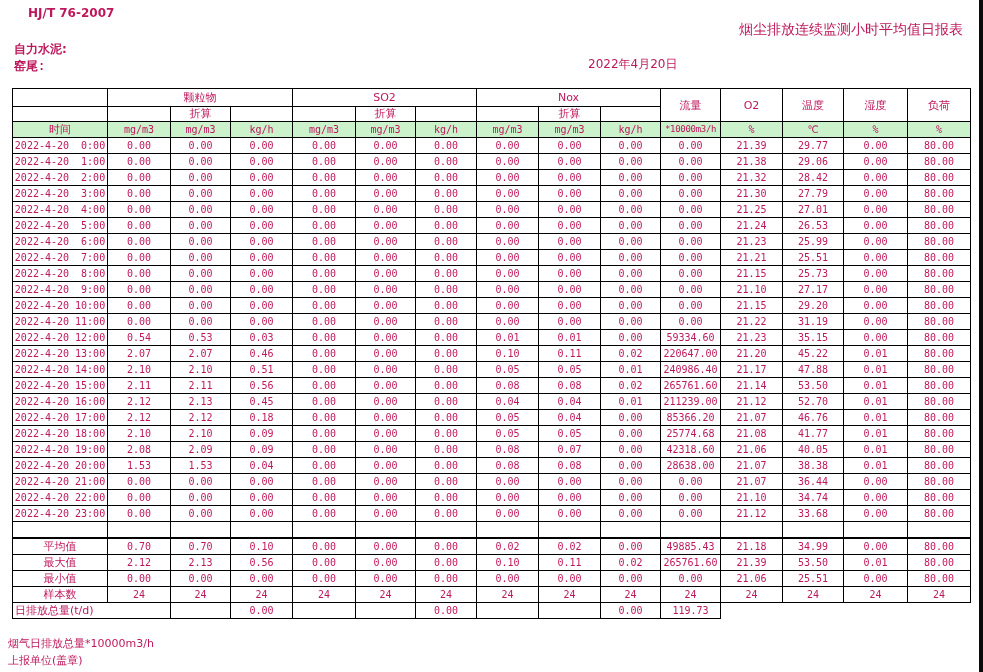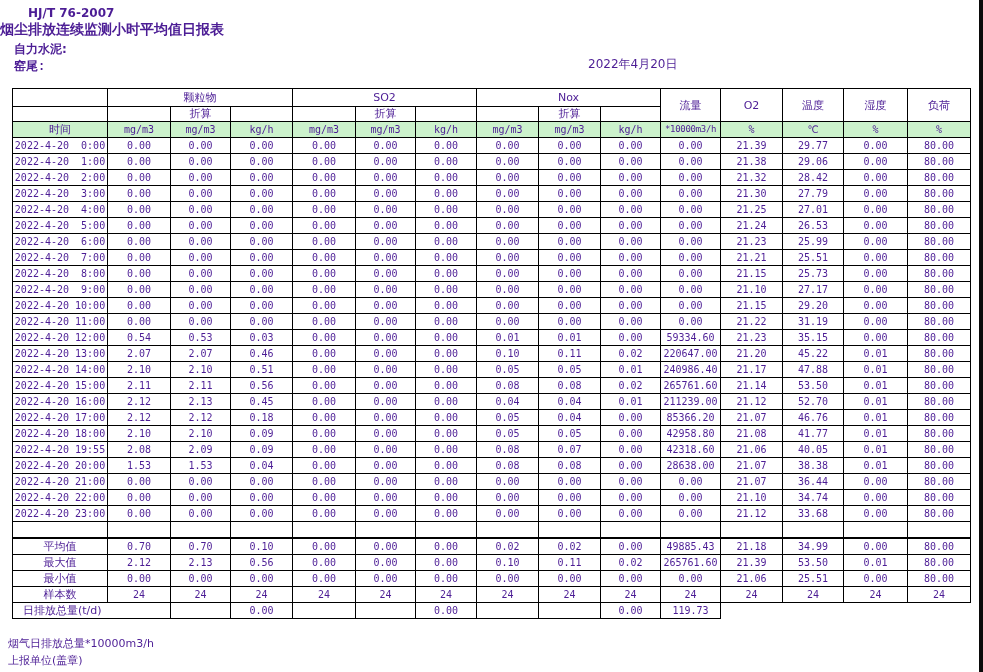--- a/index.html
+++ b/index.html
@@ -1,38 +1,38 @@
 <!DOCTYPE html>
 <html style="--green: #ccf2cc;"><head>
 <meta charset="utf-8">
 <style>
   html,body{margin:0;padding:0;background:#fff;}
-  .sheet{position:relative;width:983px;height:672px;background:#ffffff;color:#4c1d95;
+  .sheet{position:relative;width:983px;height:672px;background:#ffffff;color:#be185d;
          font-family:"DejaVu Sans",sans-serif;overflow:hidden;}
   .right-edge{position:absolute;right:0;top:0;width:4px;height:672px;background:#0a0a0a;}
   .std{position:absolute;left:28px;top:6px;font-size:12px;font-weight:bold;
        font-family:"DejaVu Sans",sans-serif;}
-  .title{position:absolute;left:0;top:21px;width:963px;text-align:left;
-         font-size:14px;font-weight:bold;}
+  .title{position:absolute;left:0;top:21px;width:963px;text-align:right;
+         font-size:14px;font-weight:normal;}
   .company{position:absolute;left:14px;top:41px;font-size:12px;font-weight:bold;}
   .station{position:absolute;left:14px;top:58px;font-size:12px;font-weight:bold;font-family:Liberation Mono, monospace;}
   .date{position:absolute;left:588px;top:56px;font-size:12px;}
   .tblwrap{position:absolute;left:12px;top:88px;}
   table{border-collapse:collapse;table-layout:fixed;width:958px;}
   td{border:1px solid #000;padding:0;height:15px;line-height:15px;text-align:center;
      font-size:10px;font-family:"DejaVu Sans Mono","DejaVu Sans",monospace;
      overflow:hidden;white-space:pre;}
   td.h{font-family:"DejaVu Sans",sans-serif;font-size:11px;}
   tr.r1 td{height:17px;line-height:17px;}
   tr.r2 td{height:14px;line-height:14px;}
   tr.units td{background:var(--green,#ccf2cc);height:15px;margin-left:16px;}
   td.tight{font-size:9px;letter-spacing:-0.3px;}
   tr.sum-first td{border-top:2px solid #000;}
   tr.total td.nb{border:none;background:transparent;}
-  td.total-label{text-align:left;padding-left:10px;}
+  td.total-label{text-align:left;padding-left:2px;}
   .footer1{position:absolute;left:8px;top:636px;font-size:11px;}
   .footer2{position:absolute;left:8px;top:653px;font-size:11px;}
   .footer-unit{position:absolute;left:182px;top:653px;font-size:11px;margin-top:36px;}
 </style>
 </head>
 <body>
 
 <div class="sheet">
   <div class="std">HJ/T 76-2007</div>
   <div class="title">烟尘排放连续监测小时平均值日报表</div>
@@ -412,28 +412,28 @@
             <td>2022-4-20 18:00</td>
             <td>2.10</td>
             <td>2.10</td>
             <td>0.09</td>
             <td>0.00</td>
             <td>0.00</td>
             <td>0.00</td>
             <td>0.05</td>
             <td>0.05</td>
             <td>0.00</td>
-            <td>42958.80</td>
+            <td>25774.68</td>
             <td>21.08</td>
             <td>41.77</td>
             <td>0.01</td>
             <td>80.00</td>
           </tr>
           <tr>
-            <td>2022-4-20 19:55</td>
+            <td>2022-4-20 19:00</td>
             <td>2.08</td>
             <td>2.09</td>
             <td>0.09</td>
             <td>0.00</td>
             <td>0.00</td>
             <td>0.00</td>
             <td>0.08</td>
             <td>0.07</td>
             <td>0.00</td>
             <td>42318.60</td>

